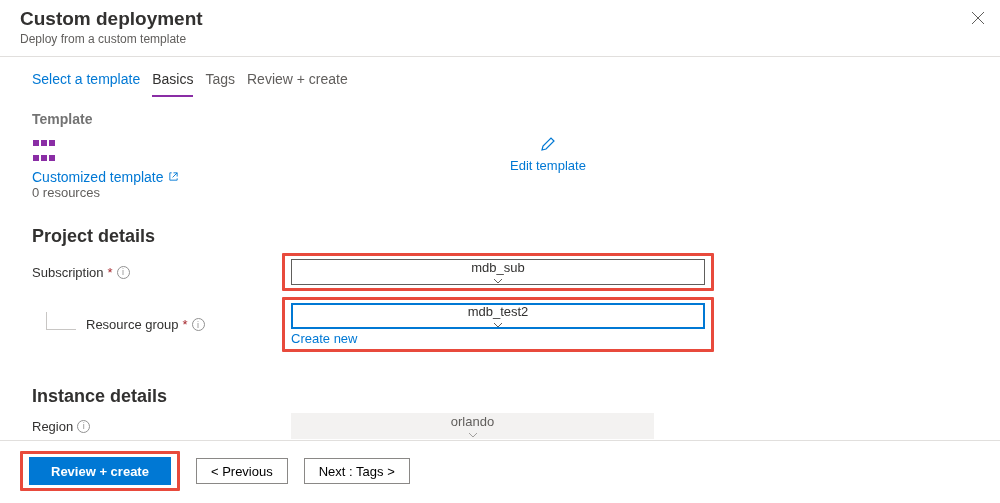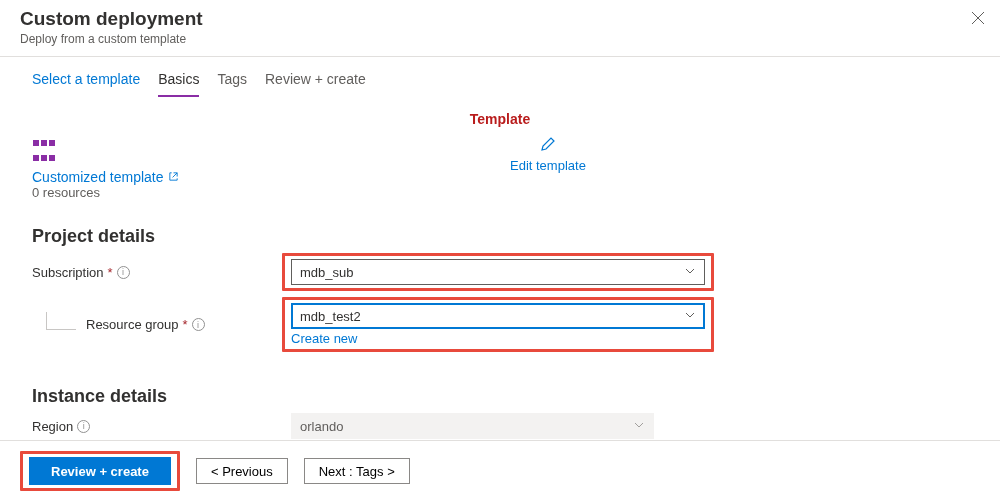--- a/index.html
+++ b/index.html
@@ -35,21 +35,21 @@
       width: 20px;
       height: 20px;
       display: flex;
       align-items: center;
       justify-content: center;
       cursor: pointer;
       color: #605e5c;
     }
     .tabs {
       display: flex;
-      gap: 18px;
+      gap: 12px;
       padding: 14px 32px 0;
     }
     .tabs a {
       font-size: 14px;
       color: #605e5c;
       text-decoration: none;
       padding-bottom: 8px;
       cursor: pointer;
     }
     .tabs a.link { color: #0078d4; }
@@ -57,23 +57,22 @@
       color: #323130;
       border-bottom: 2px solid #8a2da5;
       font-weight: 400;
     }
     .content {
       padding: 14px 32px 0;
     }
     .section-title {
       font-size: 14px;
       font-weight: 600;
-      color: #b91c1c;
+      color: #737373;
       margin-bottom: 6px;
-      text-align: center;
     }
     .template-row {
       display: flex;
       align-items: flex-start;
       gap: 12px;
       flex-direction: column;
     }
     .template-icon {
       width: 28px;
       height: 22px;
@@ -143,20 +142,21 @@
     .select-box {
       display: flex;
       align-items: center;
       justify-content: space-between;
       border: 1px solid #605e5c;
       height: 26px;
       padding: 0 8px;
       width: 414px;
       background: #fff;
       cursor: pointer;
+      flex-direction: column;
     }
     .select-box.active { border: 1px solid #0078d4; box-shadow: inset 0 0 0 1px #0078d4; }
     .select-box.disabled { background: #f3f2f1; border: 1px solid #f3f2f1; color:#605e5c; cursor: default; }
     .select-box span.val { font-size: 13px; }
     .chev { color: #605e5c; }
     .indent-line {
       width: 30px;
       border-left: 1px solid #c8c6c4;
       border-bottom: 1px solid #c8c6c4;
       height: 18px;

